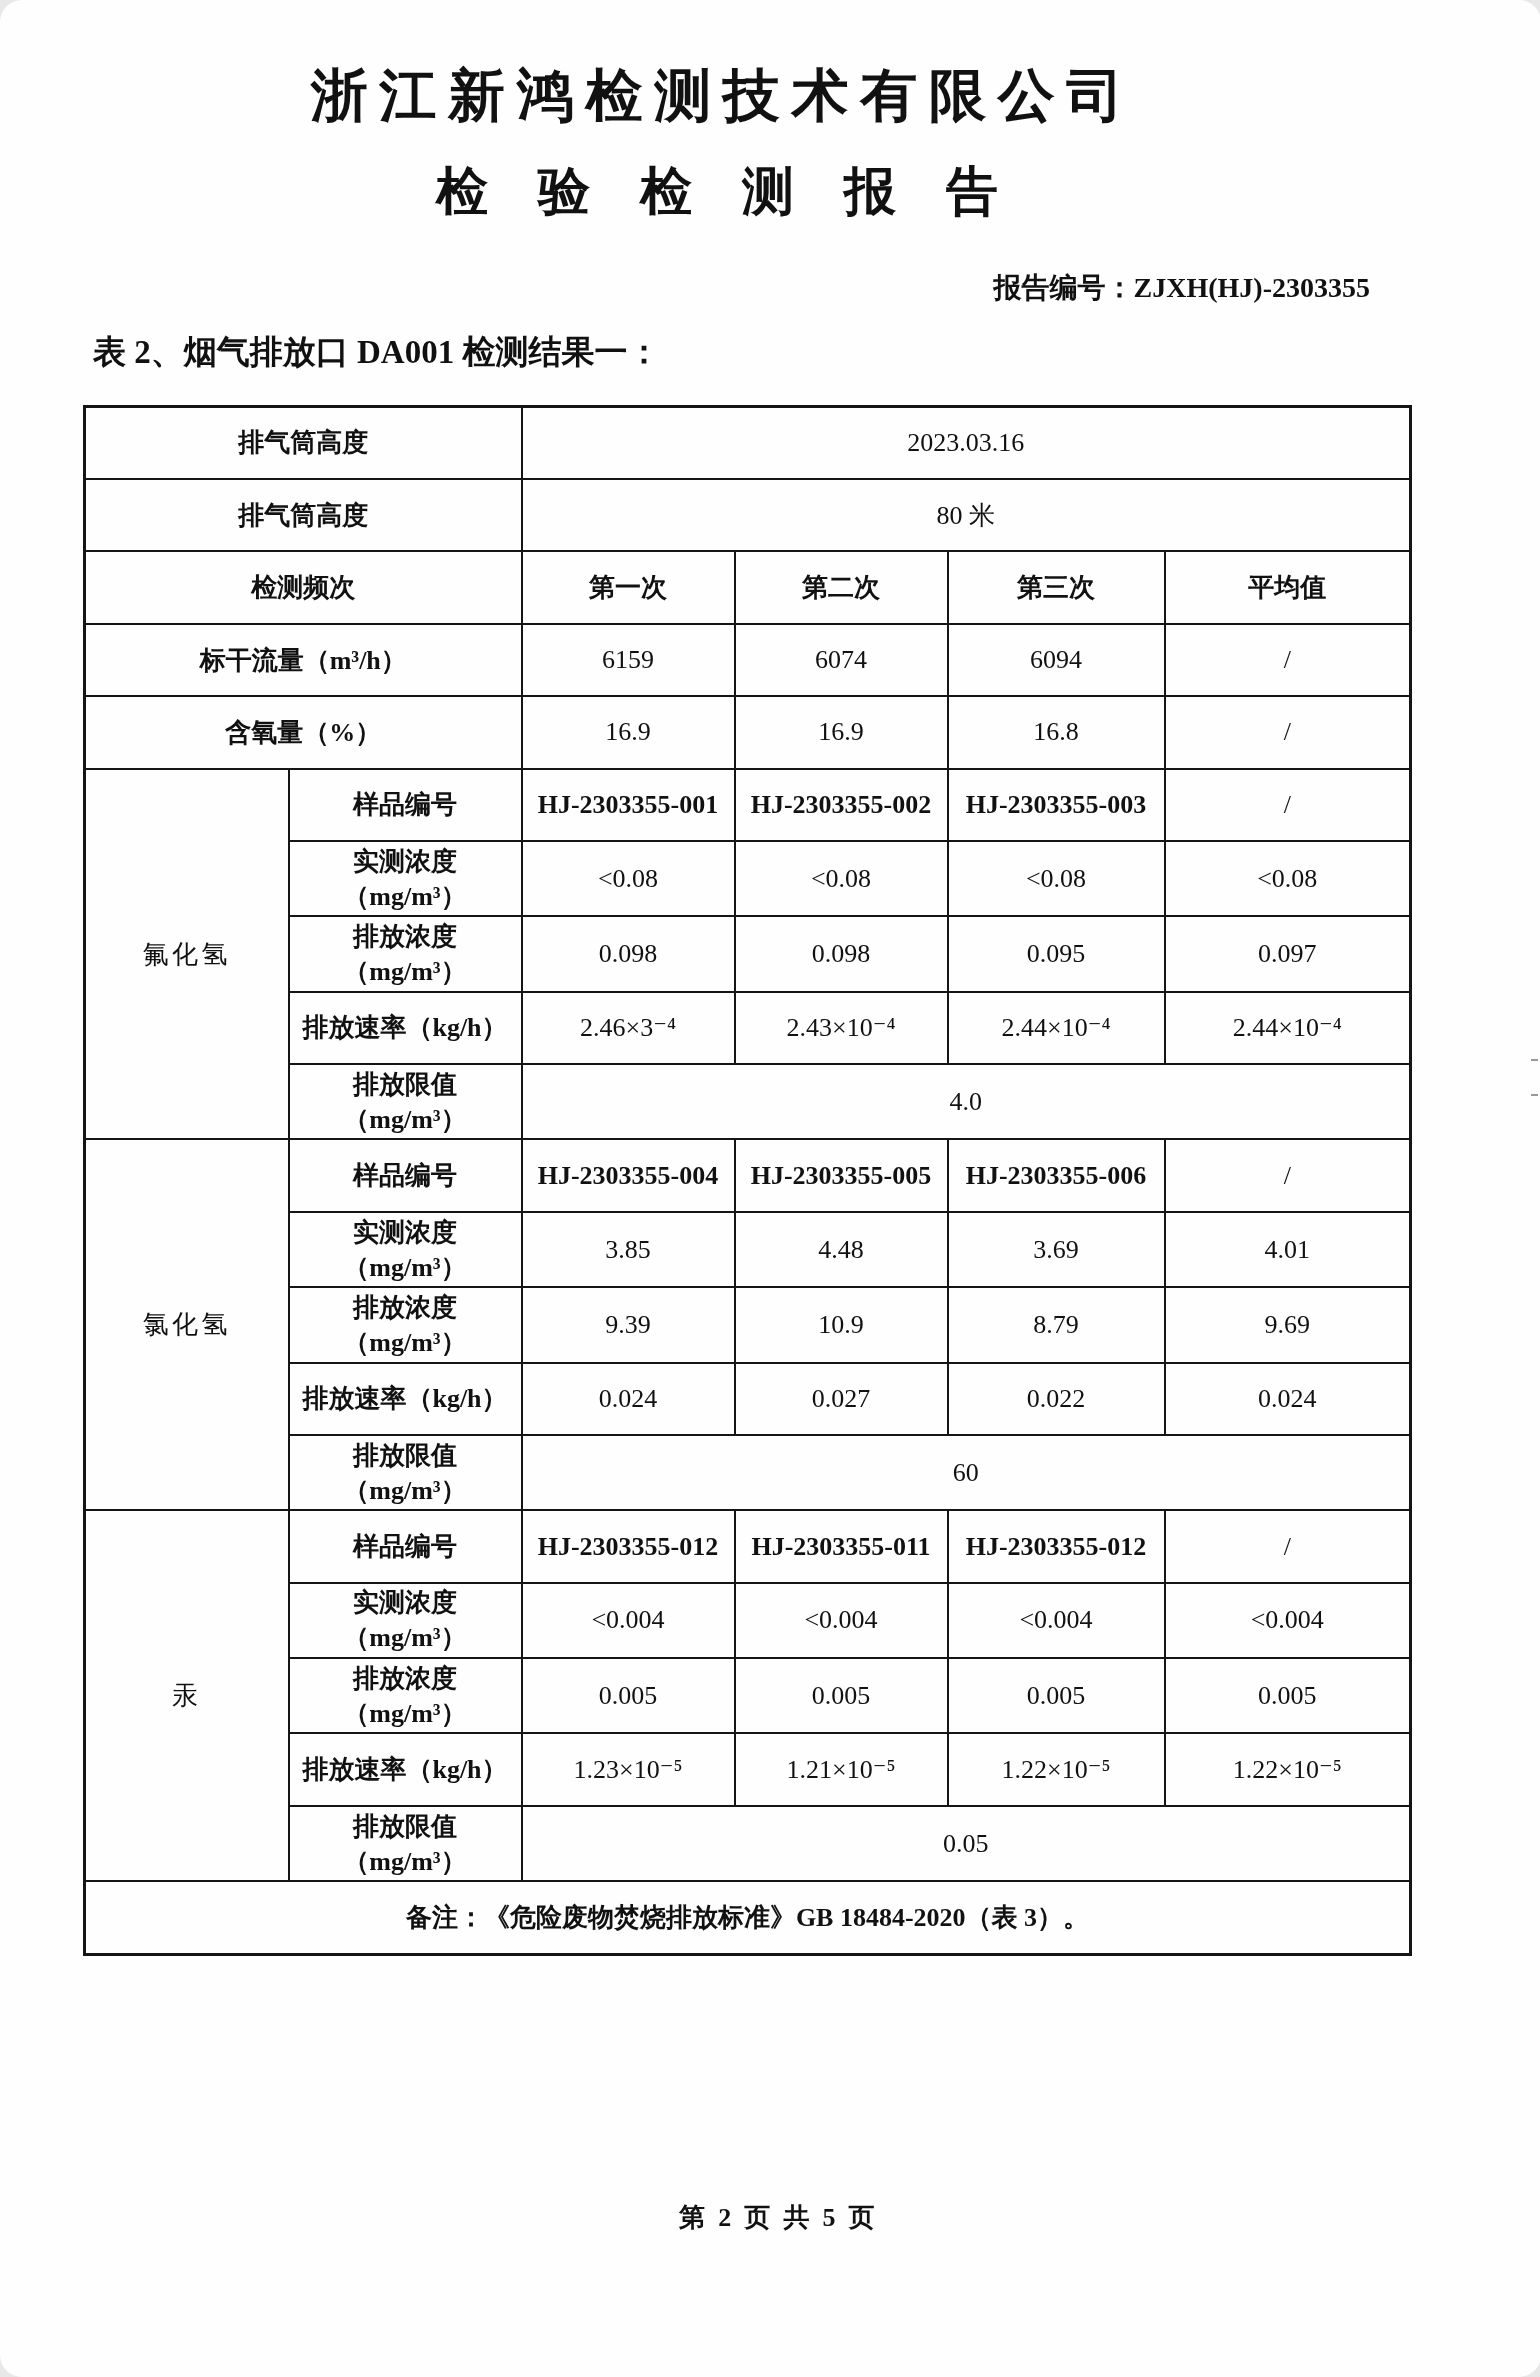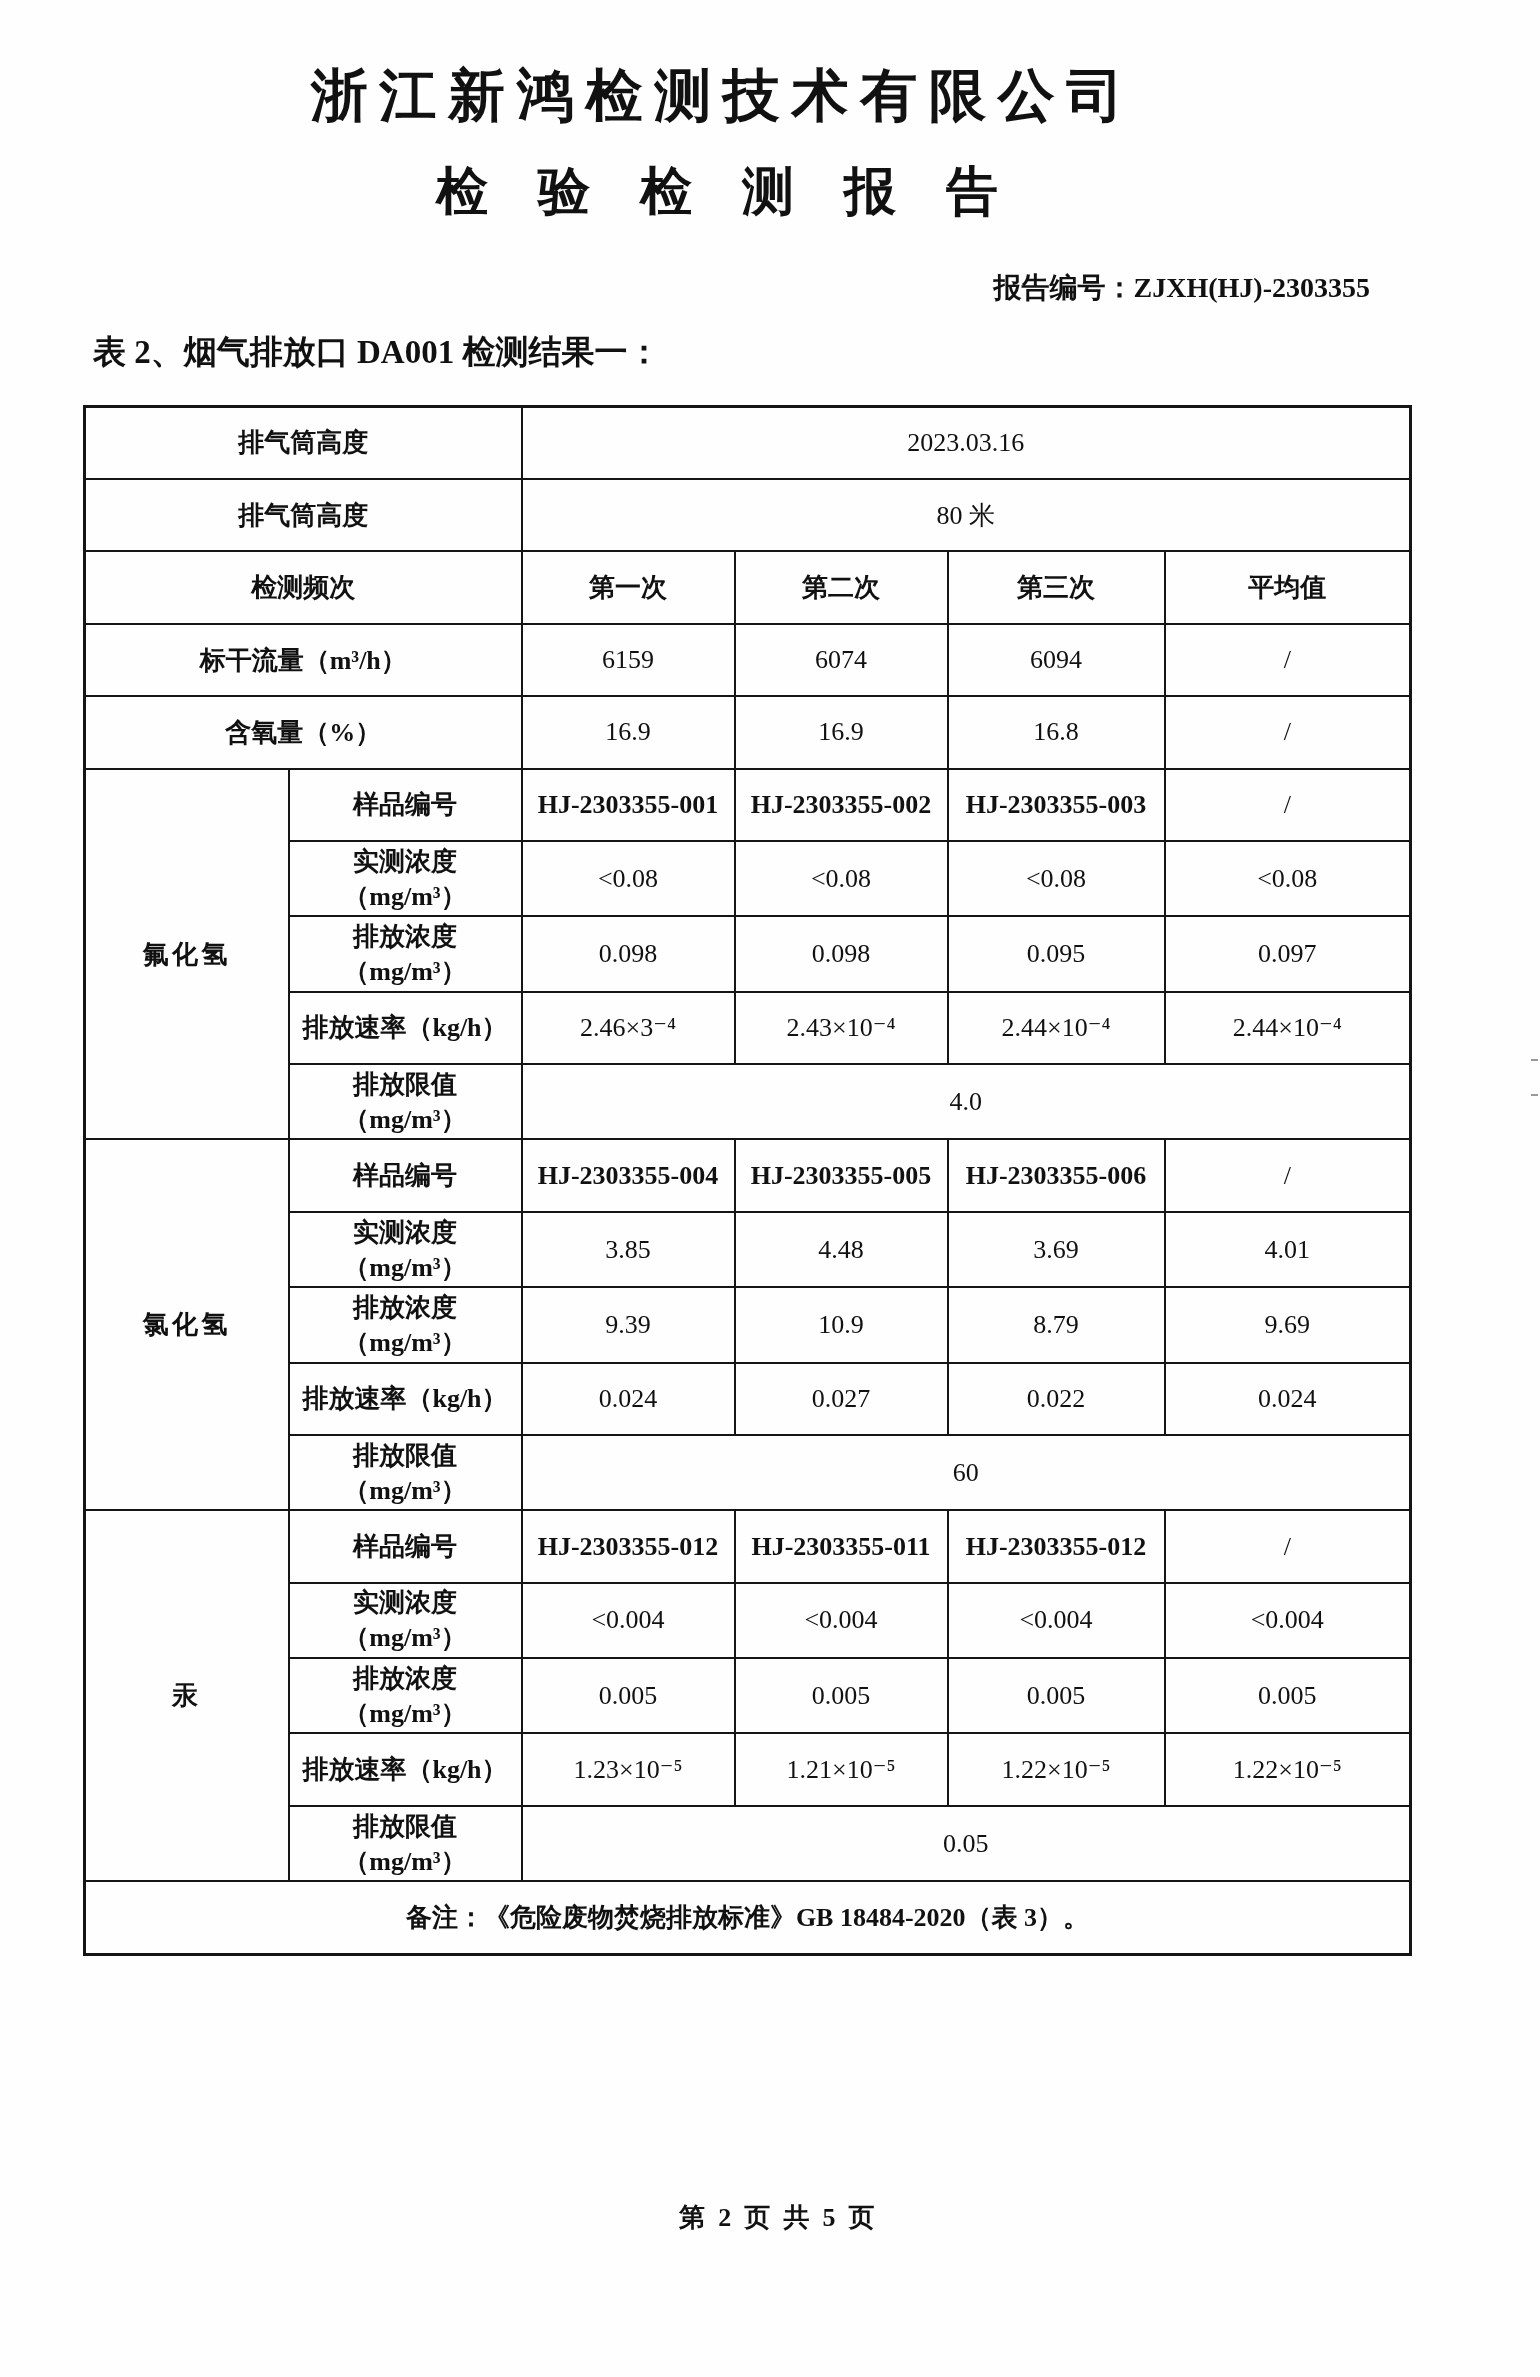--- a/index.html
+++ b/index.html
@@ -9,20 +9,21 @@
   }
   .page {
     position: relative;
     width: 1541px;
     height: 2377px;
     margin: 0 auto;
     background: #fefefe;
     color: #111;
     font-family: "Liberation Serif", "DejaVu Serif", serif;
     overflow: hidden;
+    border-radius: 22px;
   }
   .header {
     padding-top: 58px;
     text-align: center;
     padding-right: 107px; 
   }
   .company-name {
     font-size: 57px;
     font-weight: bold;
     letter-spacing: 11.7px;
@@ -64,21 +65,21 @@
     height: 67px;
     padding: 1.7px 5px;
     font-size: 26px;
     overflow: hidden;
   }
   td.lbl {
     font-weight: bold;
     font-size: 26px;
   }
   td.section-lbl {
-    font-weight: bold;
+    font-weight: normal;
     font-size: 27px;
     letter-spacing: 3.3px;
   }
   td.val {
     font-size: 26px;
   }
   td.sample-id {
     font-weight: bold;
     font-size: 24px;
   }

